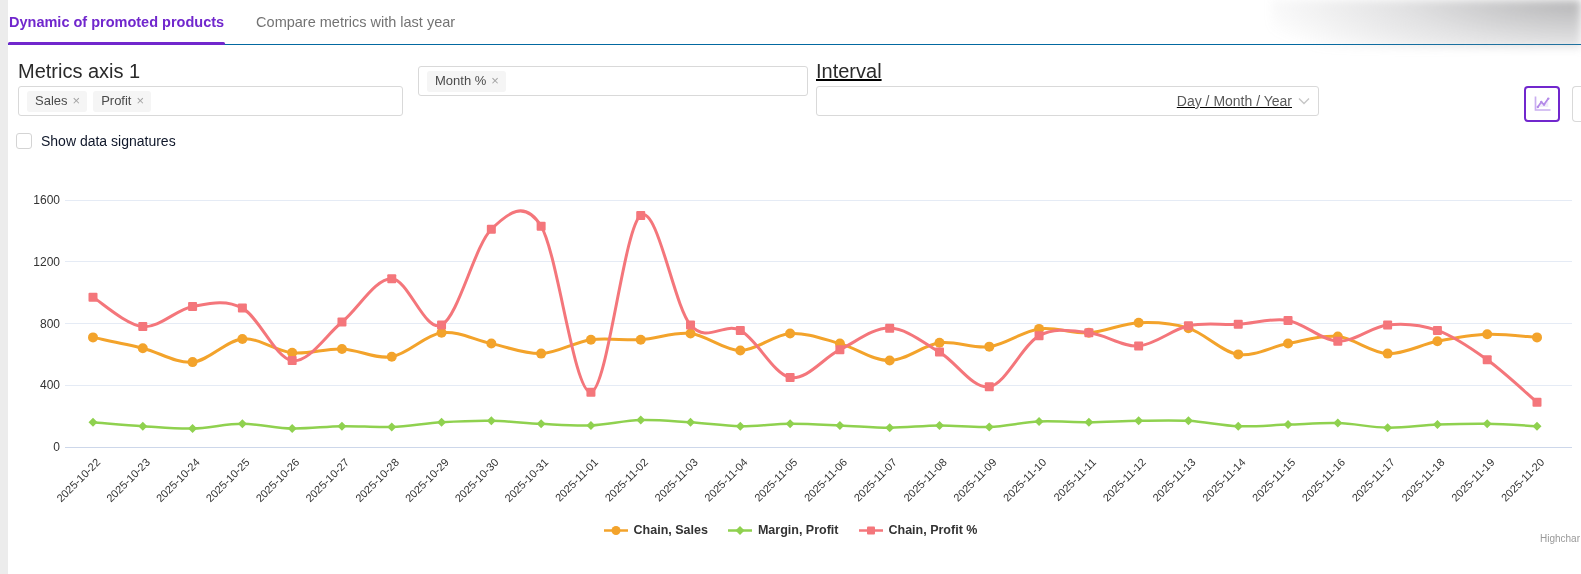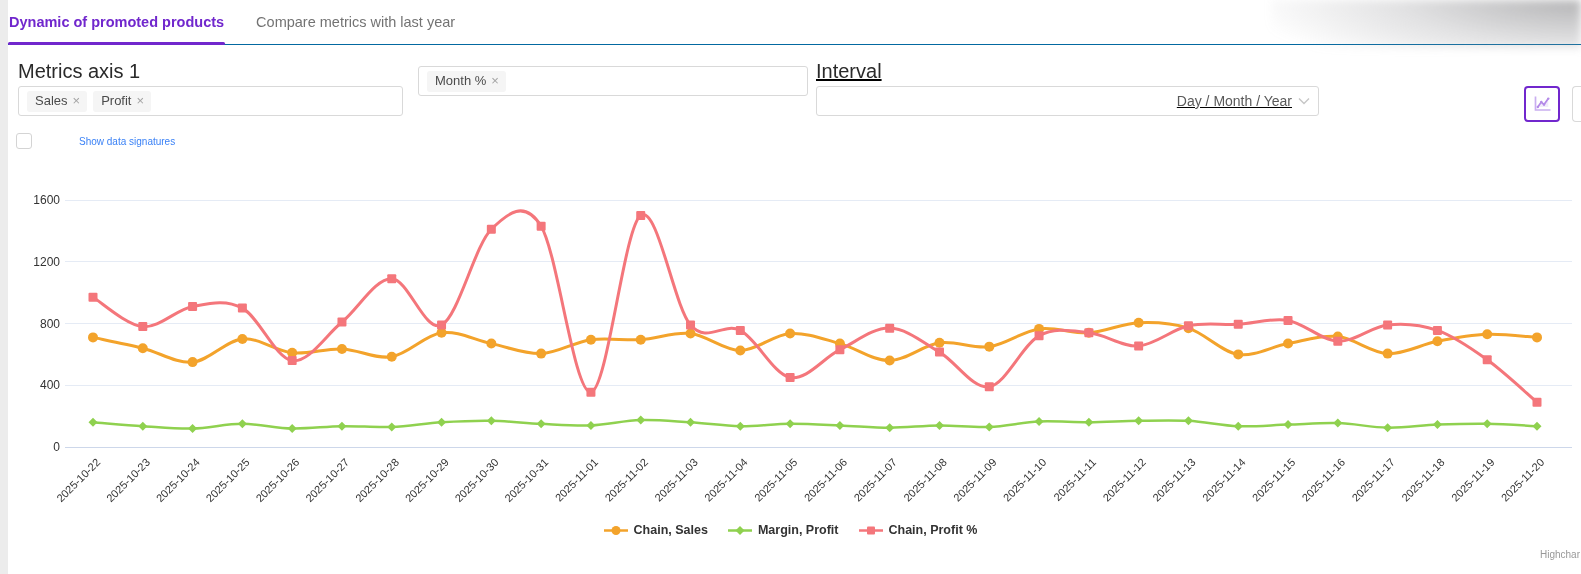--- a/index.html
+++ b/index.html
@@ -20,27 +20,27 @@
   .box{margin-top:4px;height:30px;border:1px solid #d9d9d9;border-radius:3px;background:#fff;display:flex;align-items:center;padding:0 8px;gap:6px;}
   .chip{display:inline-flex;align-items:center;gap:5px;background:#f5f5f5;border-radius:3px;padding:2px 7px 3px 8px;font-size:13px;color:#4b4b4b;line-height:16px;}
   .chip .x{color:#a3a3a3;font-size:13px;line-height:13px;cursor:pointer;}
   .selectbox{justify-content:flex-end;}
   .selectbox .val{font-size:14px;color:#595959;}
   .chart-type-btn{position:absolute;top:86px;width:36px;height:36px;border:2px solid #7127cd;border-radius:4px;background:#fff;display:flex;align-items:center;justify-content:center;cursor:pointer;padding:0;}
   .chart-type-btn.partial{border:1px solid #d9d9d9;border-right:none;border-radius:4px 0 0 4px;}
   
   .check-row{position:absolute;left:16px;top:133px;display:flex;align-items:center;gap:9px;cursor:pointer;}
   .checkbox{width:16px;height:16px;border:1.5px solid #d4d4d4;border-radius:3px;background:#fff;}
-  .check-row .clabel{font-size:10px;color:#3b82f6;margin-left:38px;}
+  .check-row .clabel{font-size:14px;color:#0f172a;}
   
   .chart-wrap{position:absolute;left:0;top:185px;width:1581px;height:389px;}
   .legend{position:absolute;left:0;top:338px;width:100%;display:flex;justify-content:center;gap:20px;align-items:center;}
   .legend-item{display:flex;align-items:center;gap:6px;cursor:pointer;}
   .legend-item .ltxt{font-size:12.5px;font-weight:700;color:#333333;}
-  .credit{position:absolute;right:1px;bottom:14px;font-size:10px;color:#999999;}
+  .credit{position:absolute;right:1px;bottom:30px;font-size:10px;color:#999999;}
 </style>
 </head>
 <body>
 
 <div class="page">
   <div class="left-strip"></div>
 
   <div class="tabbar">
     <div class="tab active">
       <span>Dynamic of promoted products</span>

